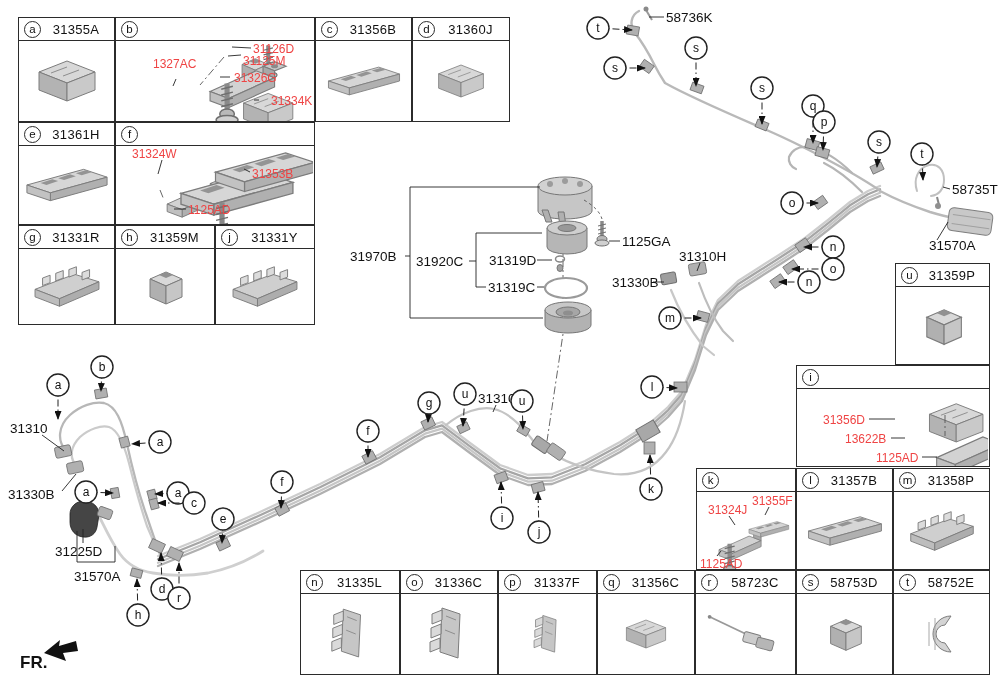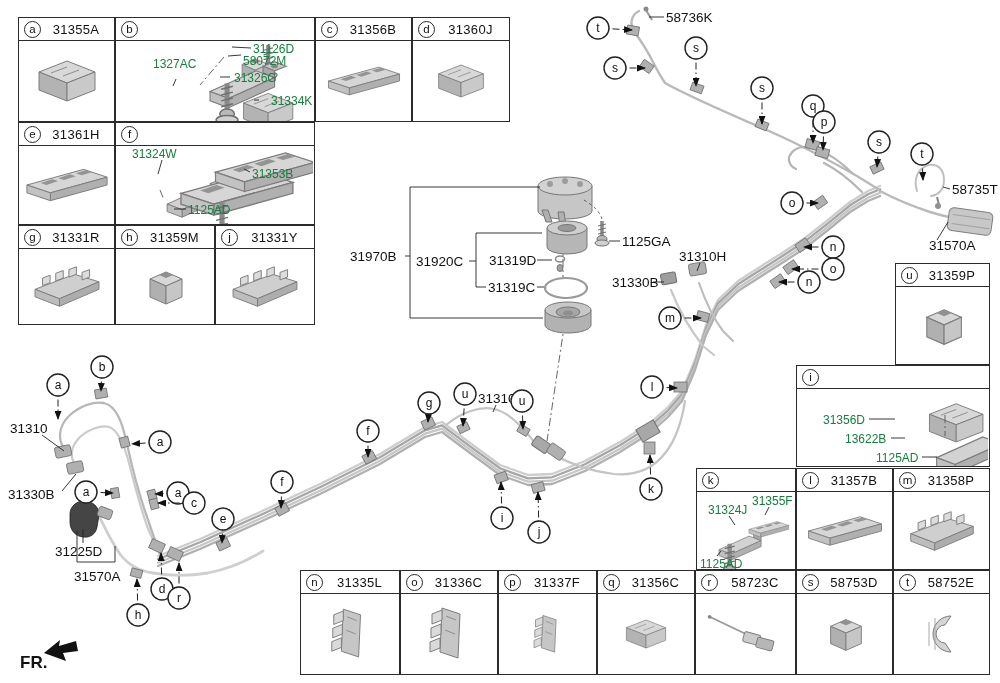--- a/index.html
+++ b/index.html
@@ -5,21 +5,21 @@
   html,body{margin:0;padding:0;background:#fff}
   .stage{position:relative;width:1000px;height:683px;background:#fff;
          font-family:"Liberation Sans",sans-serif;overflow:hidden}
   .pbox{position:absolute;border:1.2px solid #2b2b2b;background:#fff;box-sizing:border-box}
   .pbh{height:23px;border-bottom:1.2px solid #2b2b2b;display:flex;align-items:center;box-sizing:border-box}
   .letter{width:17px;height:17px;border:1.2px solid #2b2b2b;border-radius:50%;
           font-size:11.5px;line-height:15px;text-align:center;margin-left:5px;
           flex:0 0 auto;box-sizing:border-box;color:#111;background:#fff}
   .pcode{flex:1;text-align:center;font-size:13px;color:#111;letter-spacing:.3px;padding-right:3px}
   .pbb{position:absolute;left:0;right:0;top:23px;bottom:0;display:flex;align-items:center;justify-content:center}
-  .plbl{position:absolute;font-size:12px;color:#15803d;white-space:nowrap}
+  .plbl{position:absolute;font-size:12px;color:#ef4444;white-space:nowrap}
   .bodysvg{position:absolute;left:0;top:23px}
   svg.overlay{position:absolute;left:0;top:0;pointer-events:none}
   .ld{stroke:#222;stroke-width:1;fill:none;stroke-dasharray:7 3 1.5 3}
   .ldd{stroke:#555;stroke-width:.9;fill:none;stroke-dasharray:8 3 2 3}
   .sl{stroke:#222;stroke-width:.9;fill:none}
   .co{fill:#fff;stroke:#222;stroke-width:1.4}
   .ct{font-size:12px;fill:#111;text-anchor:middle;font-family:"Liberation Sans",sans-serif}
   .plabel{font-size:13.5px;fill:#111;font-family:"Liberation Sans",sans-serif}
   .fr{font-size:17px;font-weight:bold;fill:#111;font-family:"Liberation Sans",sans-serif}
   .pipe{fill:none;stroke-linecap:round;stroke-linejoin:round}
@@ -59,21 +59,21 @@
       <g transform="translate(50,38) scale(0.62)">
           <use href="#sym-screw"></use>
         </g>
       <g transform="translate(98,48) scale(0.55)">
           <use href="#sym-block"></use>
         </g>
       <path class="ldd" d="M108,16 L84,44"></path>
       <path class="sl" d="M135,7 L116,6 M125,14 L112,15 M114,36 L104,36 M60,38 L57,45 M143,59 L138,59"></path>
     </svg>
     <span class="plbl" style="left:137px;top:24px">31126D</span>
-    <span class="plbl" style="left:127px;top:36px">58072M</span>
+    <span class="plbl" style="left:127px;top:36px">31125M</span>
     <span class="plbl" style="left:37px;top:39px">1327AC</span>
     <span class="plbl" style="left:118px;top:53px">31326G</span>
     <span class="plbl" style="left:155px;top:76px">31334K</span>
   </div>
 
   <div class="pbox" style="left:315px;top:17px;width:97px;height:105px">
     <div class="pbh">
         <span class="letter">c</span>
       <span class="pcode">31356B</span>
       </div>

